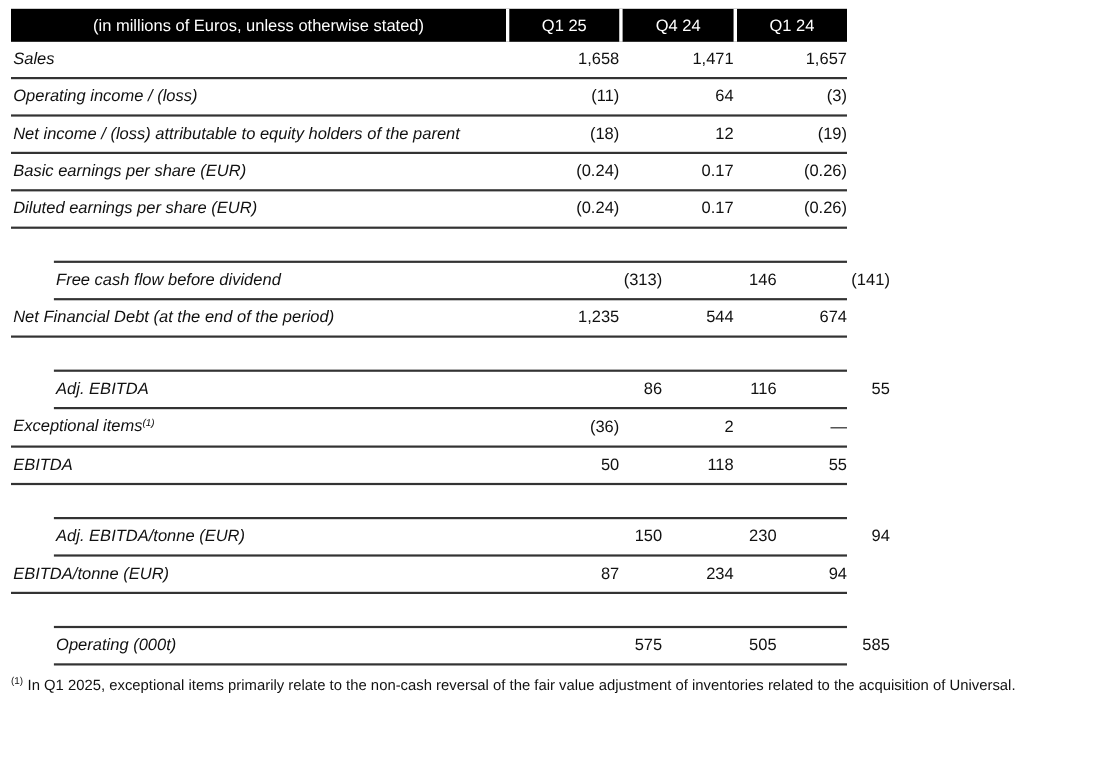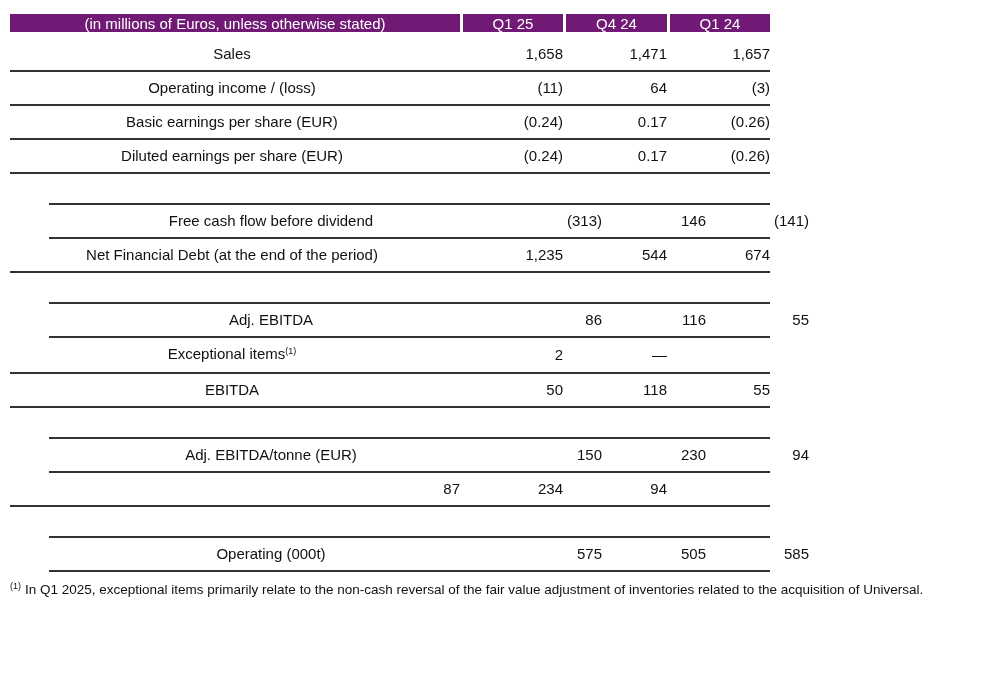--- a/index.html
+++ b/index.html
@@ -16,37 +16,37 @@
 
   .grid-row {
     display: grid;
     grid-template-columns: 450px 103px 104px 103px;
     align-items: center;
   }
 
   
   .header-row { height: 30px; }
   .hcell {
-    background: #701a75;
+    background: #000000;
     color: #ffffff;
-    height: 18px;
+    height: 30px;
     display: flex; align-items: center; justify-content: center;
     font-size: 15px;
   }
   .hcell.first { font-weight: 400; }
   .hcell.qcol { font-weight: 400; border-left: 3px solid #ffffff; }
 
   
   .row {
     min-height: 34px;
     border-bottom: 2px solid #333333;
   }
   .row.after-spacer { border-top: 2px solid #333333; margin-left: 39px; }
   .cell { font-size: 15px; line-height: 20px; padding: 6px 0; }
-  .cell.label { text-align: center; padding-left: 2px; padding-right: 8px; }
+  .cell.label { text-align: left; padding-left: 2px; padding-right: 8px; font-style: italic; }
   .cell.val { text-align: right; }
   .cell sup, .footnote sup {
     font-size: 9px;
     vertical-align: baseline;
     position: relative; top: -5px;
   }
 
   .spacer-row { height: 29px; }
 
   
@@ -80,20 +80,26 @@
           <div class="cell val">1,471</div>
           <div class="cell val">1,657</div>
         </div>
         <div class="grid-row row">
           <div class="cell label">Operating income / (loss)</div>
           <div class="cell val">(11)</div>
           <div class="cell val">64</div>
           <div class="cell val">(3)</div>
         </div>
         <div class="grid-row row">
+          <div class="cell label">Net income / (loss) attributable to equity holders of the parent</div>
+          <div class="cell val">(18)</div>
+          <div class="cell val">12</div>
+          <div class="cell val">(19)</div>
+        </div>
+        <div class="grid-row row">
           <div class="cell label">Basic earnings per share (EUR)</div>
           <div class="cell val">(0.24)</div>
           <div class="cell val">0.17</div>
           <div class="cell val">(0.26)</div>
         </div>
         <div class="grid-row row">
           <div class="cell label">Diluted earnings per share (EUR)</div>
           <div class="cell val">(0.24)</div>
           <div class="cell val">0.17</div>
           <div class="cell val">(0.26)</div>
@@ -113,37 +119,39 @@
         </div>
         <div class="spacer-row"></div>
         <div class="grid-row row after-spacer">
           <div class="cell label">Adj. EBITDA</div>
           <div class="cell val">86</div>
           <div class="cell val">116</div>
           <div class="cell val">55</div>
         </div>
         <div class="grid-row row">
           <div class="cell label">Exceptional items<sup>(1)</sup></div>
+          <div class="cell val">(36)</div>
           <div class="cell val">2</div>
           <div class="cell val">—</div>
         </div>
         <div class="grid-row row">
           <div class="cell label">EBITDA</div>
           <div class="cell val">50</div>
           <div class="cell val">118</div>
           <div class="cell val">55</div>
         </div>
         <div class="spacer-row"></div>
         <div class="grid-row row after-spacer">
           <div class="cell label">Adj. EBITDA/tonne (EUR)</div>
           <div class="cell val">150</div>
           <div class="cell val">230</div>
           <div class="cell val">94</div>
         </div>
         <div class="grid-row row">
+          <div class="cell label">EBITDA/tonne (EUR)</div>
           <div class="cell val">87</div>
           <div class="cell val">234</div>
           <div class="cell val">94</div>
         </div>
         <div class="spacer-row"></div>
         <div class="grid-row row after-spacer">
           <div class="cell label">Operating (000t)</div>
           <div class="cell val">575</div>
           <div class="cell val">505</div>
           <div class="cell val">585</div>

